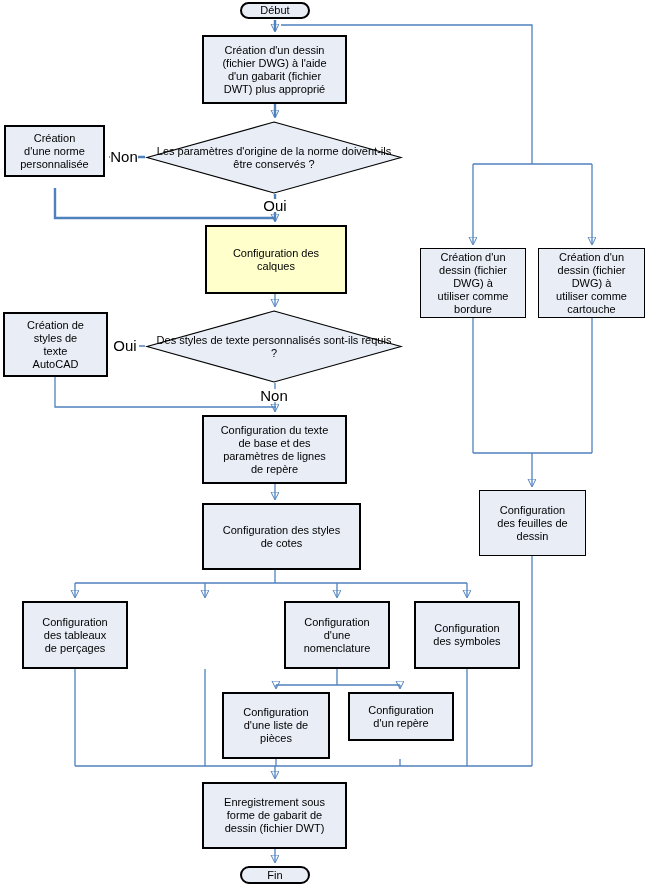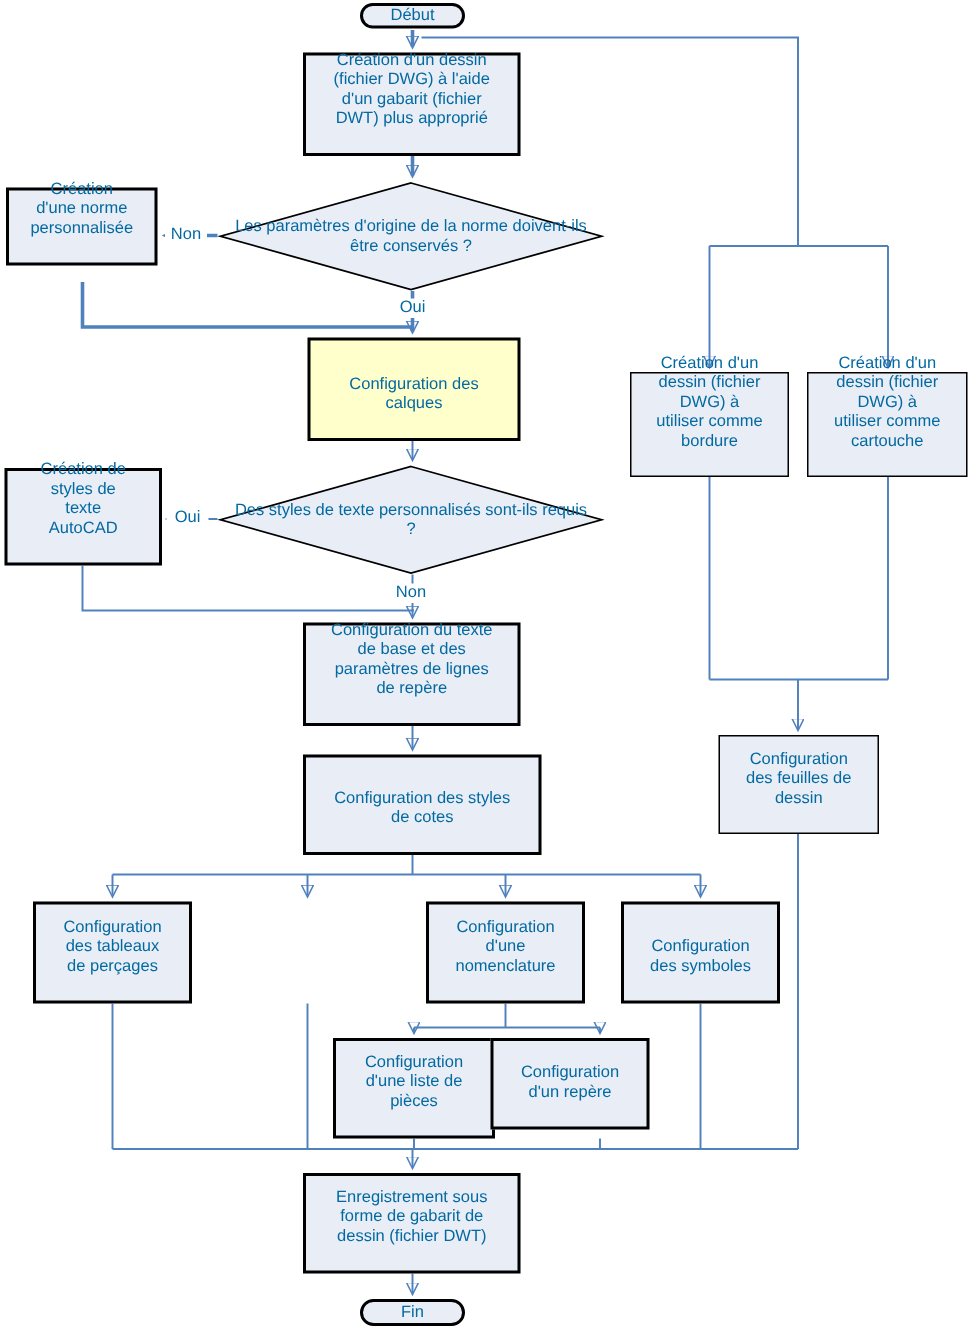--- a/index.html
+++ b/index.html
@@ -1,46 +1,46 @@
 <!DOCTYPE html>
 <html><head>
 <meta charset="utf-8">
 <style>
   html,body{margin:0;padding:0;background:#ffffff;}
   .canvas{
     position:relative;
     width:646px;height:886px;
     background:#ffffff;
     font-family:"Liberation Sans", sans-serif;
-    color:#0369a1;
+    color:#000000;
     overflow:hidden;
   }
   svg.wires{position:absolute;left:0;top:0;width:646px;height:886px;}
   svg.wires path{fill:none;stroke:#4f81bd;}
   svg.wires path.thick{stroke-width:2.4px;}
   svg.wires path.thin{stroke-width:1.3px;}
   .node{
     position:absolute;
     display:flex;align-items:center;justify-content:center;
     text-align:center;
     font-size:11px;line-height:13px;
     box-sizing:border-box;
   }
-  .box{background:#e8edf6;border:2px solid #000;padding:16px;align-items:flex-end;}
+  .box{background:#e8edf6;border:2px solid #000;padding:16px;}
   .box.thinb{border-width:1px;}
   .box.yellow{background:#ffffcc;}
   .oval{background:#e8edf6;border:2px solid #000;border-radius:10px;}
   .diamond{background:transparent;}
   .diamond svg{position:absolute;left:0;top:0;}
   .diamond .lbl{position:relative;width:240px;}
   .diamond polygon{fill:#e8edf6;stroke:#000;stroke-width:1.2;}
   .edge-label{
     position:absolute;
     background:#ffffff;
-    font-size:11px;line-height:13px;
+    font-size:15px;line-height:13px;
     text-align:center;
   }
 </style>
 </head>
 <body>
 
 <div class="canvas">
 
   <svg class="wires">
     <defs>
@@ -157,21 +157,21 @@
   </div>
 
   <div class="node box" style="left:414px;top:601px;width:106px;height:68px">
     <span>Configuration des symboles</span>
   </div>
 
   <div class="node box" style="left:222px;top:692px;width:108px;height:67px">
     <span>Configuration d'une liste de pièces</span>
   </div>
 
-  <div class="node box" style="left:327px;top:692px;width:106px;height:61px">
+  <div class="node box" style="left:348px;top:692px;width:106px;height:49px">
     <span>Configuration d'un repère</span>
   </div>
 
   <div class="node box" style="left:202px;top:782px;width:145px;height:67px">
     <span>Enregistrement sous forme de gabarit de dessin (fichier DWT)</span>
   </div>
 
   <div class="node oval" style="left:240px;top:866px;width:70px;height:18px">
     <span>Fin</span>
   </div>

